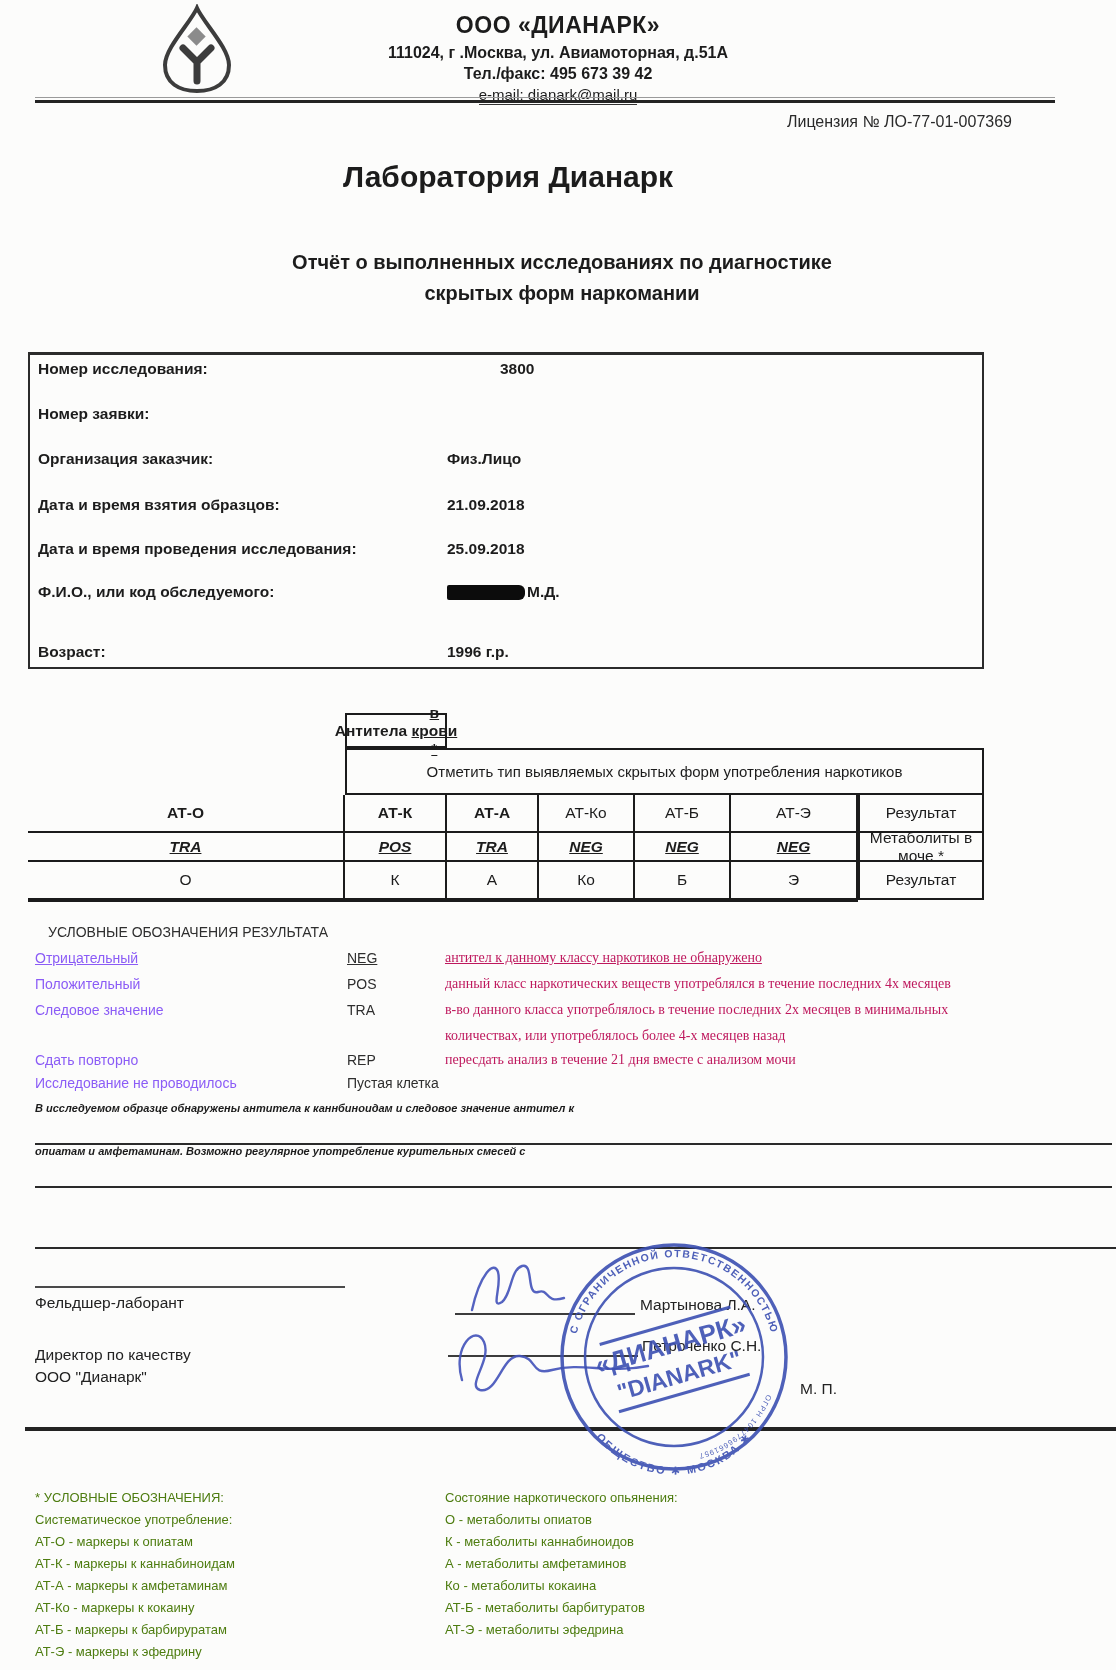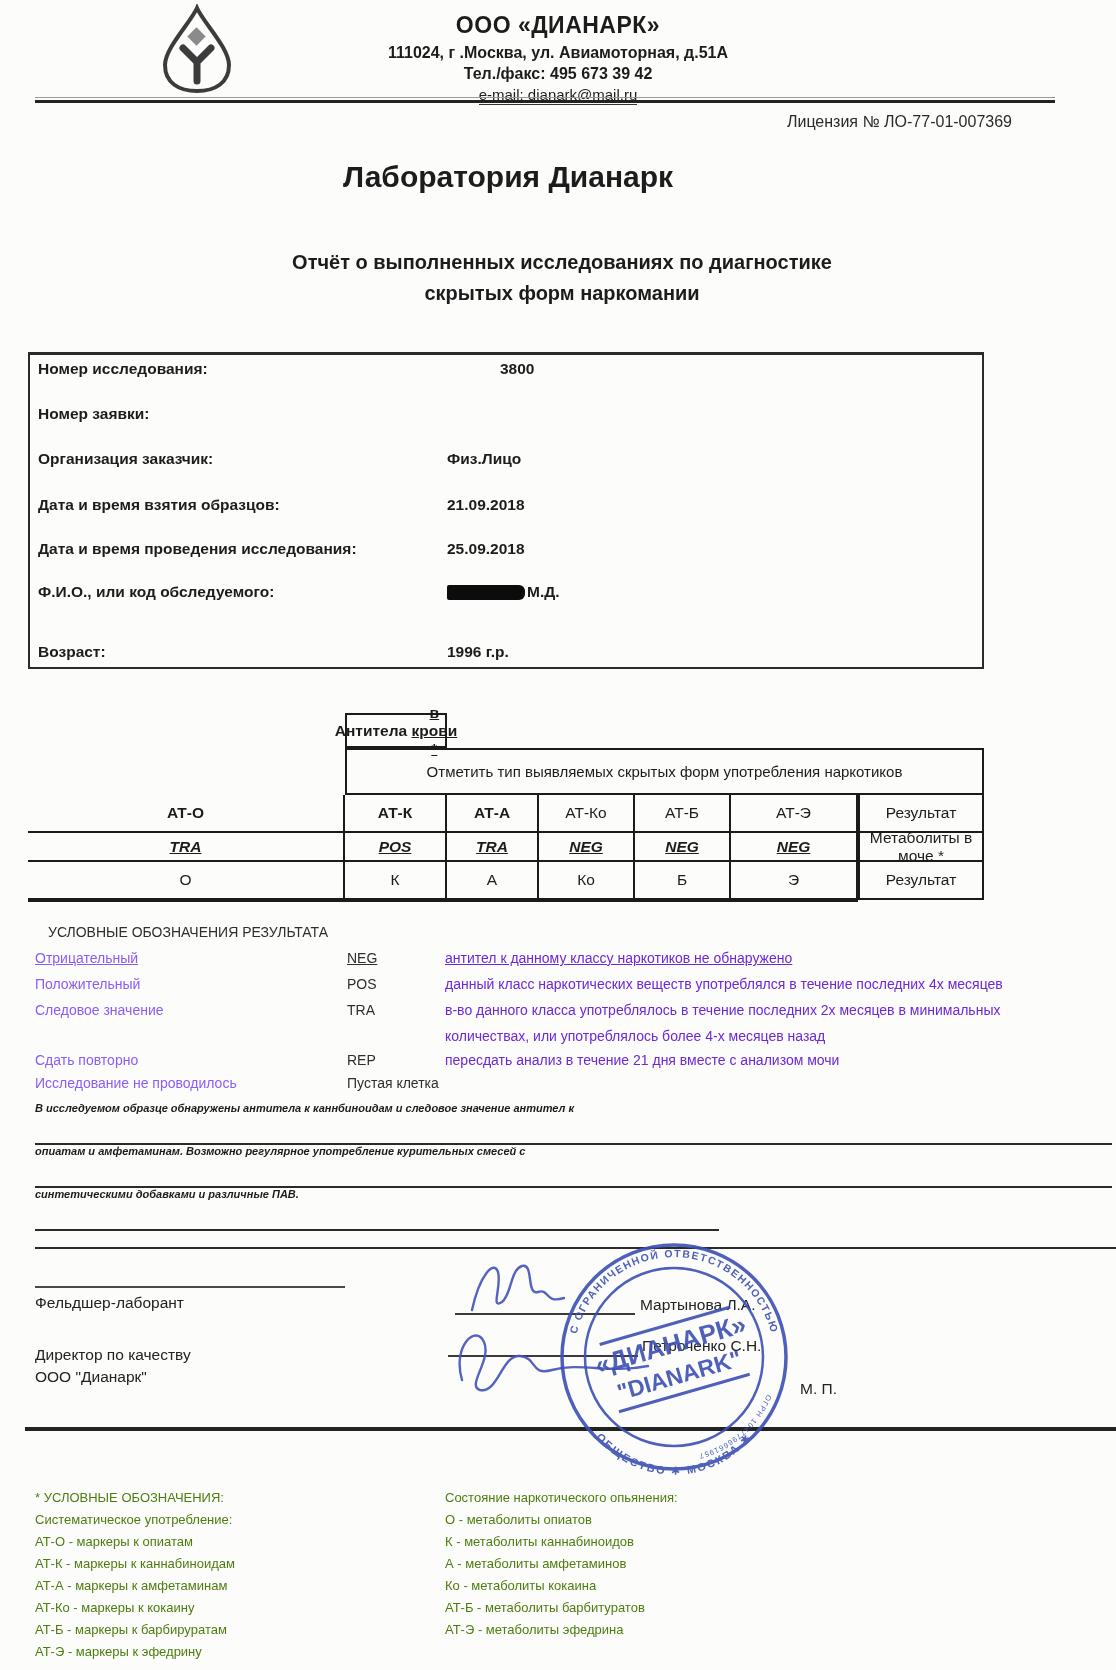--- a/index.html
+++ b/index.html
@@ -45,21 +45,21 @@
   .cell{border-right:2px solid #1b1b1b;border-bottom:2px solid #1b1b1b;
     display:flex;align-items:center;justify-content:center;text-align:center;background:transparent;}
   .cell.bl{border-left:2px solid #1b1b1b;}
   .cell.bt{border-top:2px solid #1b1b1b;}
   .cell.ghost{border:none;}
   .res{font-weight:bold;font-style:italic;text-decoration:underline;}
   
   .legend-h{left:35px;top:924px;font-size:14px;color:#2e2e2e;margin-left:13px;}
   .lg-name{left:35px;font-size:14px;color:#8b5cf6;}
   .lg-code{left:347px;font-size:14px;color:#2e2e2e;}
-  .lg-desc{left:445px;font-size:14px;color:#6d28d9;}
+  .lg-desc{left:445px;font-size:14px;color:#be185d;font-family:Liberation Serif, serif;}
   
   .concl{font-size:11px;font-weight:bold;font-style:italic;border-bottom:2px solid #2a2a2a;padding-bottom:24px;line-height:21px;}
   
   .rule-mid{left:35px;top:1247px;width:1081px;height:2px;background:#2a2a2a;}
   .rule-sign{left:35px;top:1286px;width:310px;height:2px;background:#4a4a4a;}
   .sig-label{font-size:15.5px;color:#222;}
   .sigline{height:2px;background:#3c3c3c;}
   .rule-bot{left:25px;top:1427px;width:1091px;height:4px;background:#232323;}
   
   .fnote{font-size:13px;line-height:22px;color:#4d7c0f;white-space:nowrap;}
@@ -182,21 +182,20 @@
 
   <div class="abs lg-name" style="top:1052px;">Сдать повторно</div>
   <div class="abs lg-code" style="top:1052px;">REP</div>
   <div class="abs lg-desc" style="top:1052px;">пересдать анализ в течение 21 дня вместе с анализом мочи</div>
 
   <div class="abs lg-name" style="top:1075px;">Исследование не проводилось</div>
   <div class="abs lg-code" style="top:1075px;">Пустая клетка</div>
 
   <div class="abs concl" style="left:35px;top:1098px;width:1077px;">В исследуемом образце обнаружены антитела к каннбиноидам и следовое значение антител к</div>
   <div class="abs concl" style="left:35px;top:1141px;width:1077px;">опиатам и амфетаминам. Возможно регулярное употребление курительных смесей с</div>
-  <div class="abs concl" style="left:35px;top:1184px;width:684px;">синтетическими добавками  и различные ПАВ.</div>
 
   <div class="abs rule-mid"></div>
   <div class="abs rule-sign"></div>
 
   <div class="abs sig-label" style="left:35px;top:1294px;">Фельдшер-лаборант</div>
   <div class="abs sigline" style="left:455px;top:1313px;width:180px;"></div>
   <div class="abs sig-label" style="left:640px;top:1296px;">Мартынова Л.А.</div>
 
   <div class="abs sig-label" style="left:35px;top:1346px;">Директор по качеству</div>
   <div class="abs sig-label" style="left:35px;top:1368px;">ООО "Дианарк"</div>

